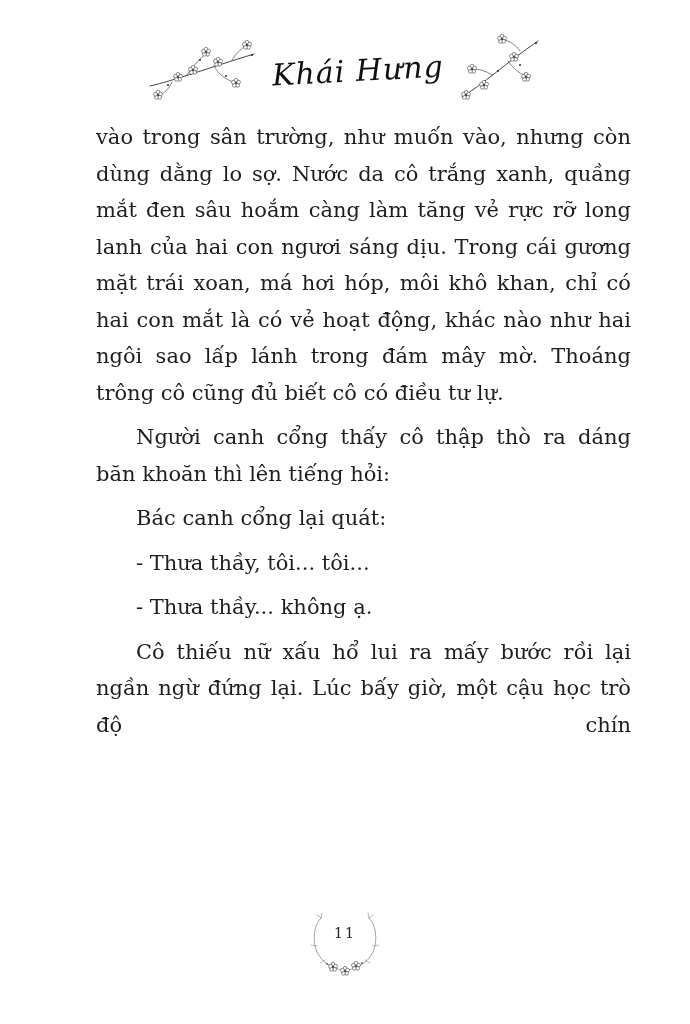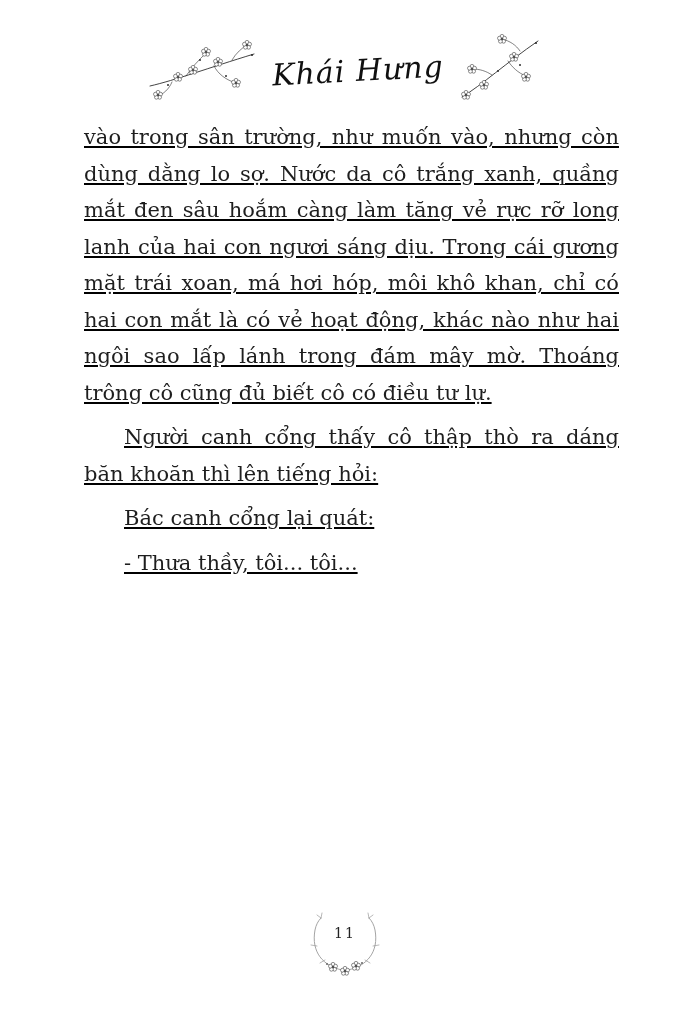--- a/index.html
+++ b/index.html
@@ -28,21 +28,21 @@
     font-size:30px;
     color:#101010;
     transform:rotate(-3deg);
     letter-spacing:1px;
     white-space:nowrap;
     padding:0 4px;
   }
   
   .content{
     position:absolute;
-    top:119px;left:84px;width:535px;text-decoration:underline;
+    top:119px;left:96px;width:535px;
   }
   .content p{
     margin:0 0 8px 0;
     font-size:21px;
     line-height:36.5px;
     text-align:justify;
     color:var(--text);
   }
   .content p.indent{text-indent:40px;}
   .content p.fill-last{text-align-last:justify;}
@@ -127,20 +127,22 @@
     </svg>
   </span>
 
 </div>
 
 <div class="content">
   <p>vào trong sân trường, như muốn vào, nhưng còn dùng dằng lo sợ. Nước da cô trắng xanh, quầng mắt đen sâu hoắm càng làm tăng vẻ rực rỡ long lanh của hai con ngươi sáng dịu. Trong cái gương mặt trái xoan, má hơi hóp, môi khô khan, chỉ có hai con mắt là có vẻ hoạt động, khác nào như hai ngôi sao lấp lánh trong đám mây mờ. Thoáng trông cô cũng đủ biết cô có điều tư lự.</p>
   <p class="indent">Người canh cổng thấy cô thập thò ra dáng băn khoăn thì lên tiếng hỏi:</p>
   <p class="indent">Bác canh cổng lại quát:</p>
   <p class="indent">- Thưa thầy, tôi... tôi...</p>
+  <p class="indent">- Thưa thầy... không ạ.</p>
+  <p class="indent fill-last">Cô thiếu nữ xấu hổ lui ra mấy bước rồi lại ngần ngừ đứng lại. Lúc bấy giờ, một cậu học trò độ chín</p>
 </div>
 
 <div class="footer">
   <div class="wreath-wrap">
     <svg width="92" height="74" viewBox="0 0 92 74">
       <path class="warc" d="M43,62 C24,58 12,44 16,22 C17,17 19,13 22,10"></path>
       <path class="warc" d="M49,62 C68,58 80,44 76,22 C75,17 73,13 70,10"></path>
       <path class="wleaf" d="M22,10 l-4,-3"></path>
       <path class="wleaf" d="M22,10 l1,-5"></path>
       <path class="wleaf" d="M70,10 l4,-3"></path>

